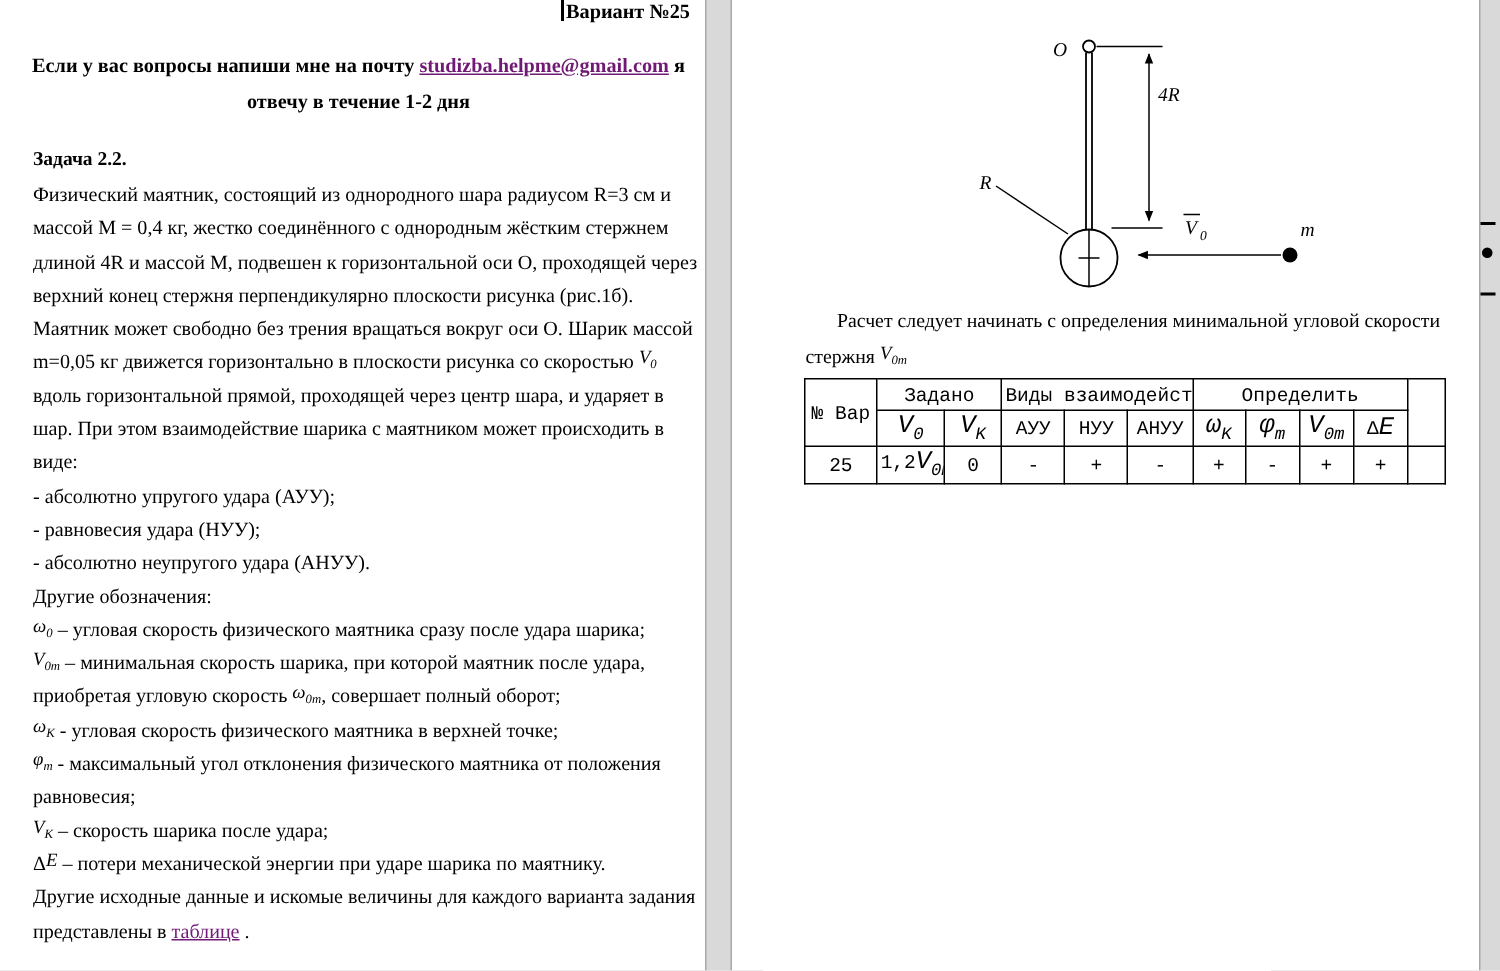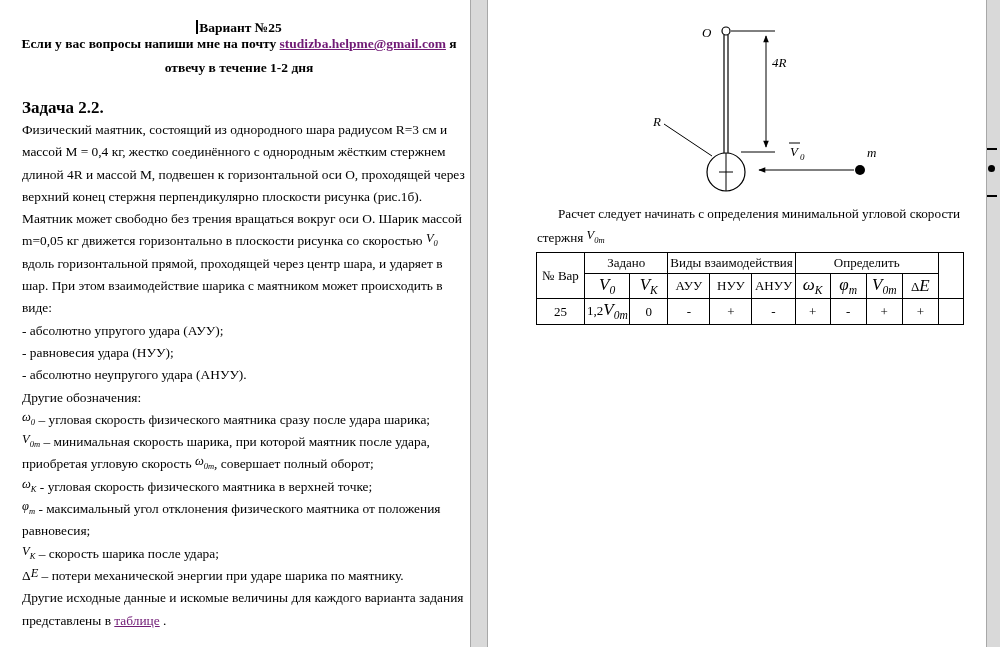--- a/index.html
+++ b/index.html
@@ -12,26 +12,26 @@
   .page-right { left:488px; width:498px; }
   .divider { position:absolute; left:470px; top:0; width:18px; height:647px;
              background:#d9d9d9; border-left:1px solid #a8a8a8; border-right:1px solid #a8a8a8; }
   .edge-strip { position:absolute; left:986px; top:0; width:14px; height:647px;
              background:#d9d9d9; border-left:1px solid #a8a8a8; }
   .mark { position:absolute; background:#000; }
 
   
   .l-title, .l-contact, .l-contact2 { position:absolute; left:18px; width:442px;
              text-align:center; font-weight:bold; font-size:13.5px; white-space:nowrap; }
-  .l-title   { top:20px; }
+  .l-title   { top:0;text-align:right; }
   .l-contact { top:36px; }
   .l-contact2{ top:60px; }
   .cursor { display:inline-block; width:2px; height:14px; background:#000;
             vertical-align:-2px; margin-right:1px; }
-  .l-task { position:absolute; left:22px; top:98px; font-weight:bold; font-size:17px; }
+  .l-task { position:absolute; left:22px; top:98px; font-weight:bold; font-size:13px; }
   .l-body { position:absolute; left:22px; top:119px; width:445px; font-size:13.4px; }
   .l-body .line { height:22.3px; line-height:22.3px; white-space:nowrap; overflow:hidden; }
 
   .math { font-style:italic; }
   .math sub { font-size:0.68em; }
   .line .math, .note-line .math { position:relative; top:-3px; font-size:12.5px; }
   .doc-link { color:#701a75; text-decoration:underline; cursor:pointer; }
 
   
   .figure { position:absolute; left:140px; top:4px; }
@@ -39,21 +39,21 @@
   .fig-thin   { fill:none; stroke:#000; stroke-width:1; }
   .fig-label  { font-family:"Liberation Serif", serif; font-style:italic; font-size:13px; fill:#000; }
   .fig-sub    { font-family:"Liberation Serif", serif; font-style:italic; font-size:9px; fill:#000; }
 
   .note-line { position:absolute; font-size:13.2px; white-space:nowrap; }
   .note-1 { left:49px; top:206px; padding-left:21px; width:440px; }
   .note-2 { left:49px; top:230px; }
 
   .vtable { position:absolute; left:48px; top:252px; width:428px;
             border-collapse:collapse; table-layout:fixed;
-            font-family:Liberation Serif, serif; font-size:13px; }
+            font-family:Liberation Mono, monospace; font-size:13px; }
   .vtable td { border:1px solid #000; text-align:center; vertical-align:middle;
                padding:1px 2px; height:21px; overflow:hidden; white-space:nowrap; }
   .vtable .math { font-size:17px; }
 </style>
 </head>
 <body>
 
 <div class="canvas">
 
   <div class="page page-left">

